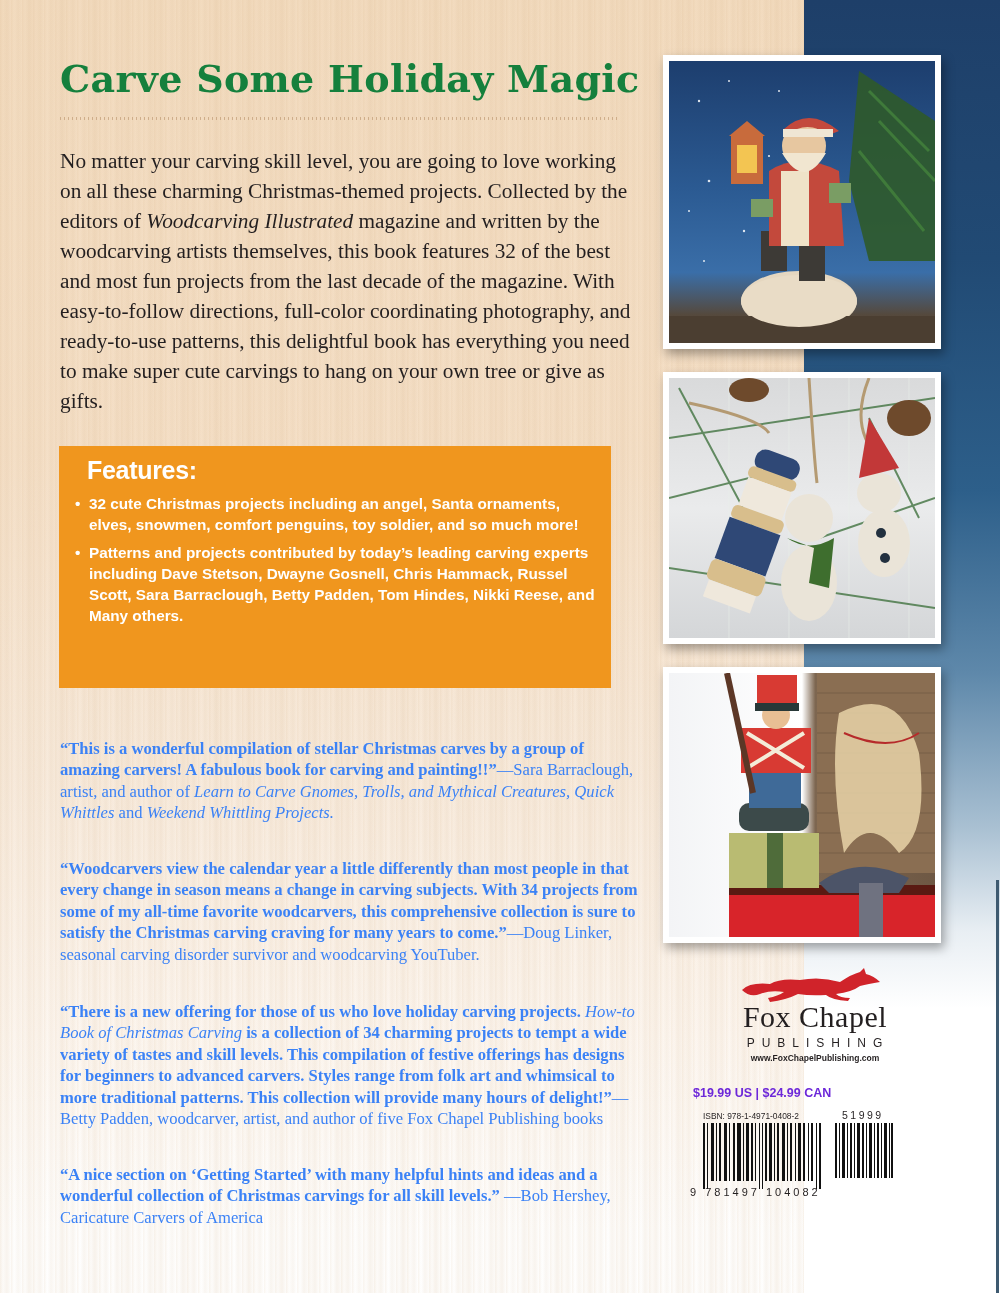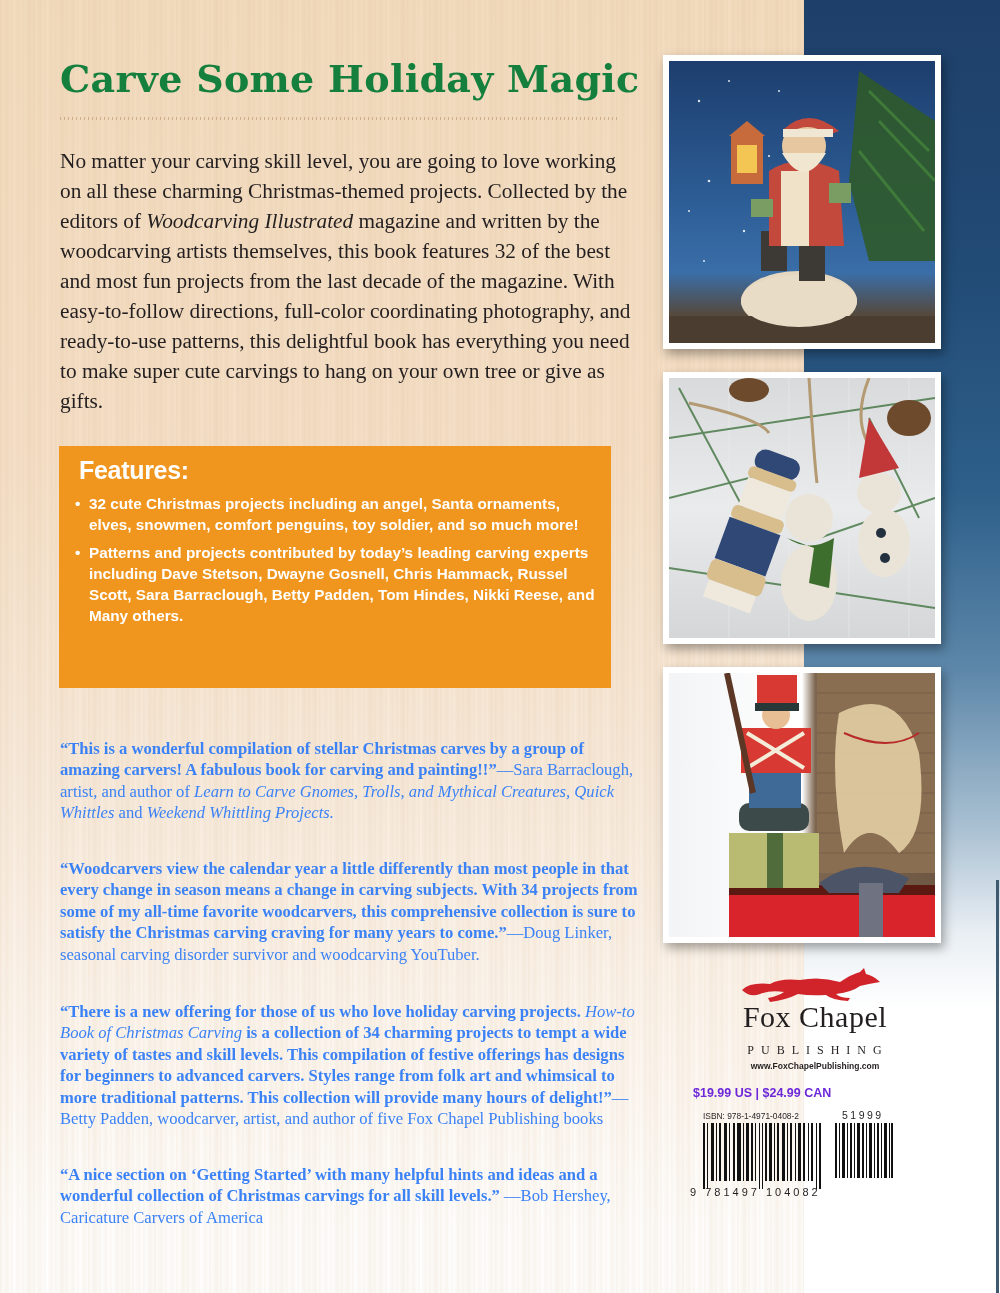--- a/index.html
+++ b/index.html
@@ -16,33 +16,33 @@
   .edge-line { position: absolute; left: 996px; top: 880px; width: 3px; height: 413px; background: #3e5a70; }
   .title { position: absolute; left: 60px; top: 56px; margin: 0;
     font-family: "DejaVu Serif", serif; font-weight: bold; font-size: 38px; color: #15803d; letter-spacing: 0.3px; }
   .title-rule { position: absolute; left: 60px; top: 117px; width: 560px; height: 3px;
     background: repeating-linear-gradient(90deg, rgba(180,140,100,0.55) 0 1px, transparent 1px 4px); }
   .intro { position: absolute; left: 60px; top: 146px; width: 580px; margin: 0;
     font-size: 21.3px; line-height: 30px; color: #231f20; }
   .intro i { font-style: italic; }
   .features { position: absolute; left: 59px; top: 446px; width: 552px; height: 242px;
     background: #f0961e; color: #fff; font-family: "Liberation Sans", sans-serif; box-sizing: border-box; padding: 10px 16px 0 16px; }
-  .features h2 { margin: 0 0 8px 4px; font-size: 25px; font-weight: bold; letter-spacing: -0.3px; }
+  .features h2 { margin: 0 0 8px 12px; font-size: 25px; font-weight: bold; letter-spacing: -0.3px; }
   .features ul { list-style: none; margin: 0; padding: 0; }
   .features li { position: relative; padding-left: 14px; font-size: 15.3px; line-height: 21px; font-weight: bold; margin-bottom: 7px; }
   .features li::before { content: "•"; position: absolute; left: 0; top: 0; }
   .quote { position: absolute; left: 60px; width: 580px; margin: 0; font-size: 16.6px; line-height: 21.4px; color: #3b82f6; }
   .quote b { font-weight: bold; }
   .photo { position: absolute; background: #fff; padding: 6px; box-sizing: border-box;
     box-shadow: 3px 5px 10px rgba(0,0,0,0.35); }
   .photo .inner { width: 100%; height: 100%; position: relative; overflow: hidden; }
   .logo { position: absolute; left: 710px; top: 968px; width: 210px; text-align: center; }
   .fox { display: block; margin: 0 auto; }
   .logo .brand { font-family: "Liberation Serif", serif; font-size: 30px; color: #231f20; letter-spacing: 0.5px; line-height: 30px; margin-top: -2px; text-align: center; }
-  .logo .pub { font-family: Liberation Serif, serif; font-size: 12px; letter-spacing: 7px; color: #231f20; margin-top: 11px; padding-left: 6px; }
+  .logo .pub { font-family: Liberation Sans, sans-serif; font-size: 12px; letter-spacing: 7px; color: #231f20; margin-top: 4px; padding-left: 6px; }
   .logo .url { font-family: "Liberation Sans", sans-serif; font-size: 8.5px; color: #231f20; margin-top: 3px; font-weight: bold; }
   .price { position: absolute; left: 693px; top: 1086px; font-family: "Liberation Sans", sans-serif; font-weight: bold; font-size: 12.5px; color: #6d28d9; }
   .isbn-label { position: absolute; left: 703px; top: 1111px; font-family: Liberation Sans, sans-serif; font-size: 8.4px; color: #231f20; }
   .price-code { position: absolute; left: 842px; top: 1109px; font-family: "Liberation Sans", sans-serif; font-size: 10.5px; letter-spacing: 2.5px; color: #231f20; }
   .barcode { position: absolute; }
   .isbn-digits { position: absolute; left: 690px; top: 1186px; font-family: "Liberation Sans", sans-serif; font-size: 11px; letter-spacing: 3px; color: #231f20; }
 </style>
 </head>
 <body>
 

